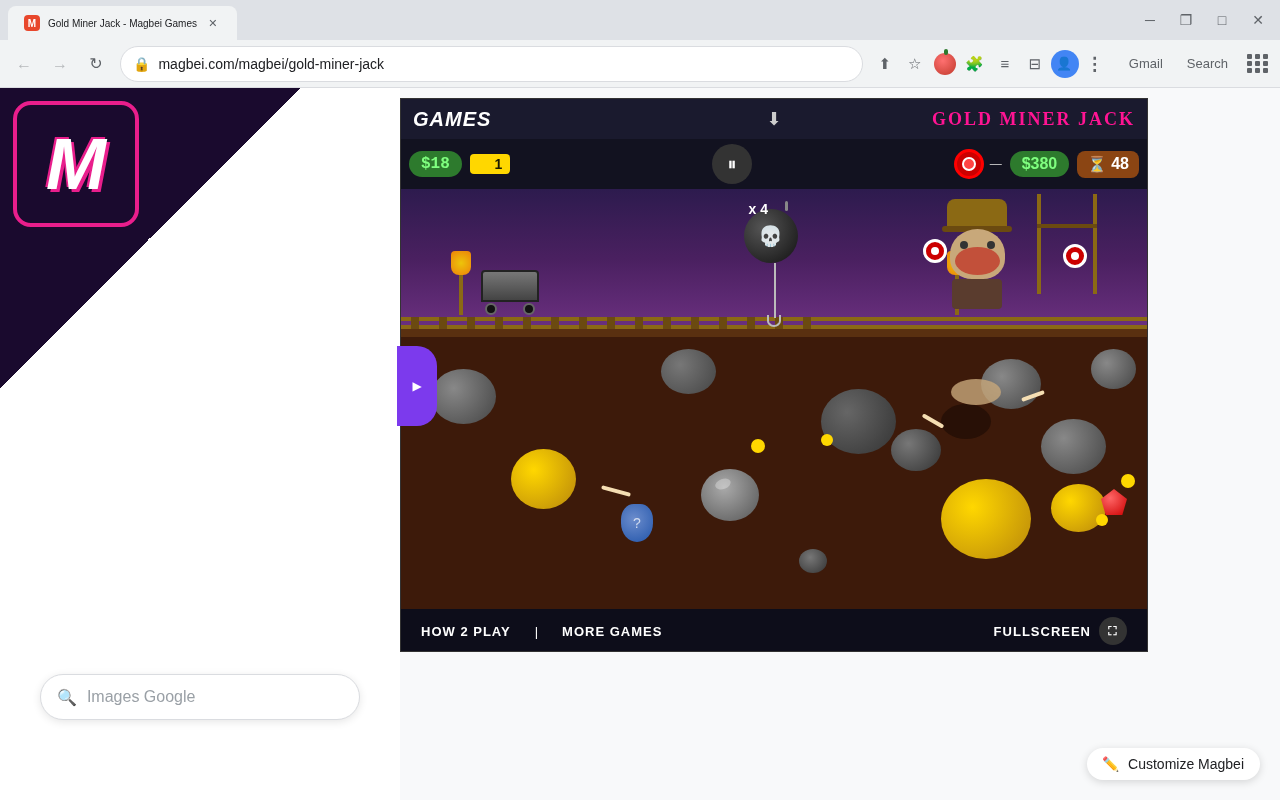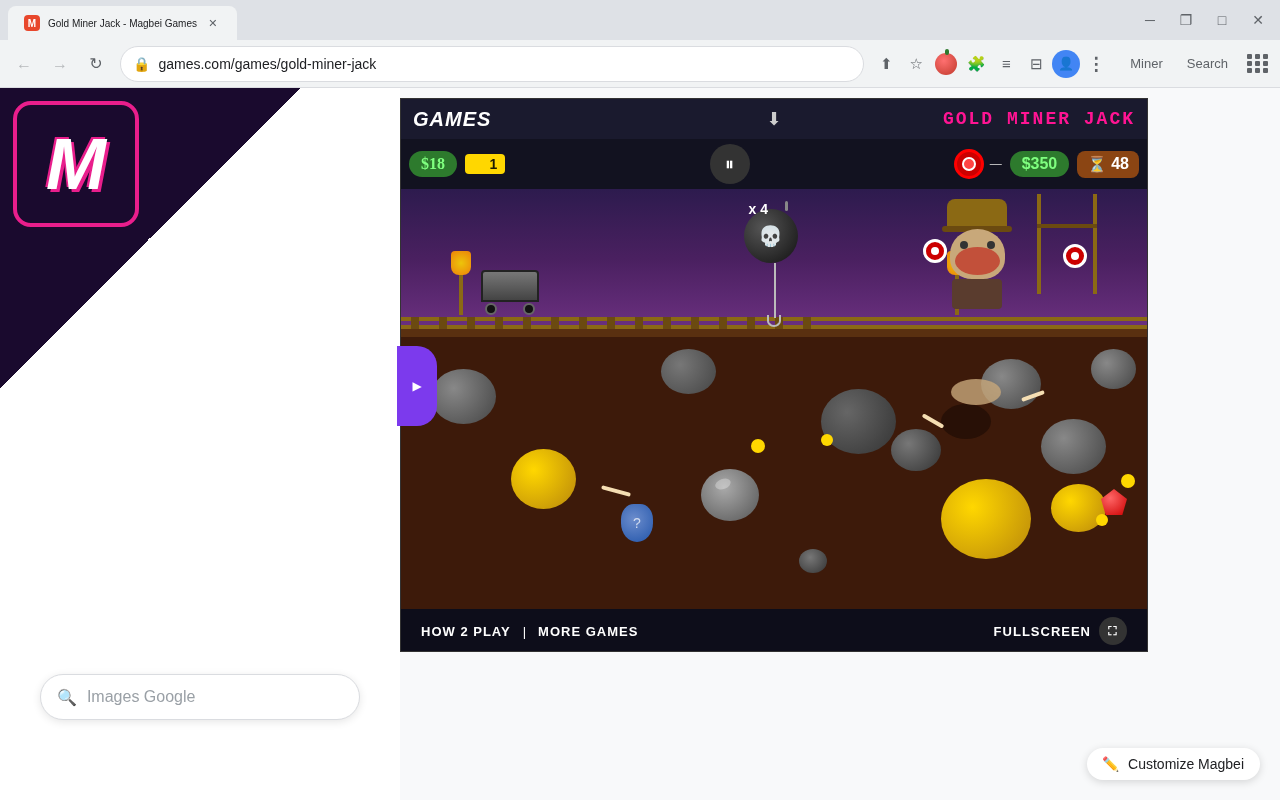--- a/index.html
+++ b/index.html
@@ -288,21 +288,21 @@
       justify-content: space-between;
     }
 
     .money-display {
       background: #2d7a2d;
       border-radius: 20px;
       padding: 4px 12px;
       color: #7fff7f;
       font-weight: bold;
       font-size: 16px;
-      font-family: Liberation Serif, serif;
+      font-family: Liberation Mono, monospace;
       text-align: right;
     }
 
     .star-badge {
       background: #ffd700;
       border-radius: 4px;
       padding: 2px 8px;
       color: #1a1a00;
       font-weight: bold;
       font-size: 14px;
@@ -408,21 +408,21 @@
       background: #0d0d1a;
       display: flex;
       align-items: center;
       justify-content: space-between;
       padding: 0 20px;
     }
 
     .footer-left {
       display: flex;
       align-items: flex-start;
-      gap: 12px;
+      gap: 24px;
     }
 
     .footer-link {
       color: white;
       font-size: 13px;
       font-weight: bold;
       font-family: Arial, sans-serif;
       text-transform: uppercase;
       letter-spacing: 1px;
     }
@@ -650,21 +650,21 @@
     </div>
     <div class="toolbar-btn disabled">
       <span>→</span>
     </div>
     <div class="toolbar-btn">
       <span>↻</span>
     </div>
 
     <div class="address-bar">
       <span class="address-bar-icon">🔒</span>
-      <span class="address-text">games.com/games/gold-miner-jack</span>
+      <span class="address-text">magbei.com/magbei/gold-miner-jack</span>
     </div>
 
     <div class="toolbar-right">
       <div class="extension-btn">⬆</div>
       <div class="extension-btn">☆</div>
 
       <div class="extension-btn">
         <div style="width:22px;height:22px;background:radial-gradient(circle at 40% 35%, #ff7070, #c0392b);border-radius:50%;position:relative;">
           <div style="position:absolute;top:-4px;left:10px;width:4px;height:6px;background:#2d7a2d;border-radius:2px;"></div>
         </div>
@@ -675,21 +675,21 @@
       <div class="extension-btn">≡</div>
 
       <div class="extension-btn">⊟</div>
 
       <div class="profile-btn">👤</div>
 
       <div class="extension-btn" style="font-size:18px;font-weight:bold;">⋮</div>
     </div>
 
     <div style="display:flex;align-items:center;gap:8px;margin-left:8px;">
-      <span class="nav-item" style="font-size:13px;color:#5f6368;">Miner</span>
+      <span class="nav-item" style="font-size:13px;color:#5f6368;">Gmail</span>
       <span class="nav-item" style="font-size:13px;color:#5f6368;">Search</span>
       <div class="extension-btn">
         <div class="apps-grid">
           <div class="apps-dot"></div>
             <div class="apps-dot"></div>
             <div class="apps-dot"></div>
           <div class="apps-dot"></div>
             <div class="apps-dot"></div>
             <div class="apps-dot"></div>
           <div class="apps-dot"></div>
@@ -723,21 +723,21 @@
       </div>
     </div>
 
     <div class="shortcut-btn" style="left:397px;top:258px;">▶</div>
 
     <div class="game-container">
 
       <div class="game-header">
         <span class="game-logo" style="color:white;font-size:20px;font-weight:900;font-family:'Arial Black',sans-serif;">GAMES</span>
         <span class="game-download-icon">⬇</span>
-        <span class="game-title" style="color:#ff1493;font-size:18px;font-weight:900;letter-spacing:2px;font-family:Liberation Mono, monospace;">GOLD MINER JACK</span>
+        <span class="game-title" style="color:#ff1493;font-size:18px;font-weight:900;letter-spacing:2px;font-family:Liberation Serif, serif;">GOLD MINER JACK</span>
       </div>
 
       <div class="game-ui-top">
 
         <div style="display:flex;align-items:center;gap:8px;">
           <div class="money-display">$18</div>
           <div class="star-badge">
             <span style="color:#ffd700;">★</span>
             <span>1</span>
           </div>
@@ -745,21 +745,21 @@
 
         <div class="pause-btn">⏸</div>
 
         <div style="display:flex;align-items:center;gap:8px;">
           <div class="target-display">
             <div class="target-icon">
               <div class="target-inner"></div>
             </div>
             <span style="color:#ccc;font-size:12px;">—</span>
           </div>
-          <div class="score-display">$350</div>
+          <div class="score-display">$380</div>
           <div class="timer-display">
             <span>⏳</span>
             <span>48</span>
           </div>
         </div>
       </div>
 
       <div class="game-scene">
 
         <div class="sky-area" style="position:relative;overflow:hidden;">

